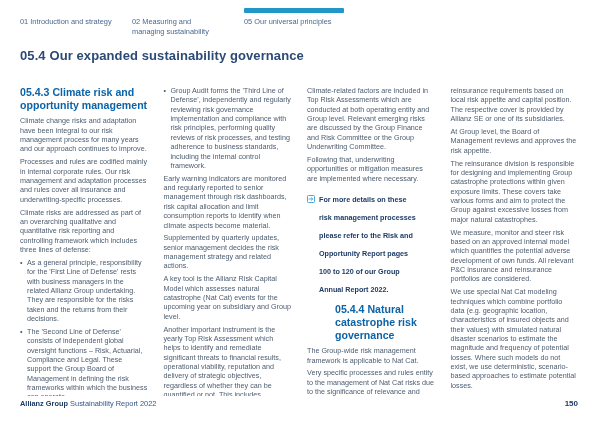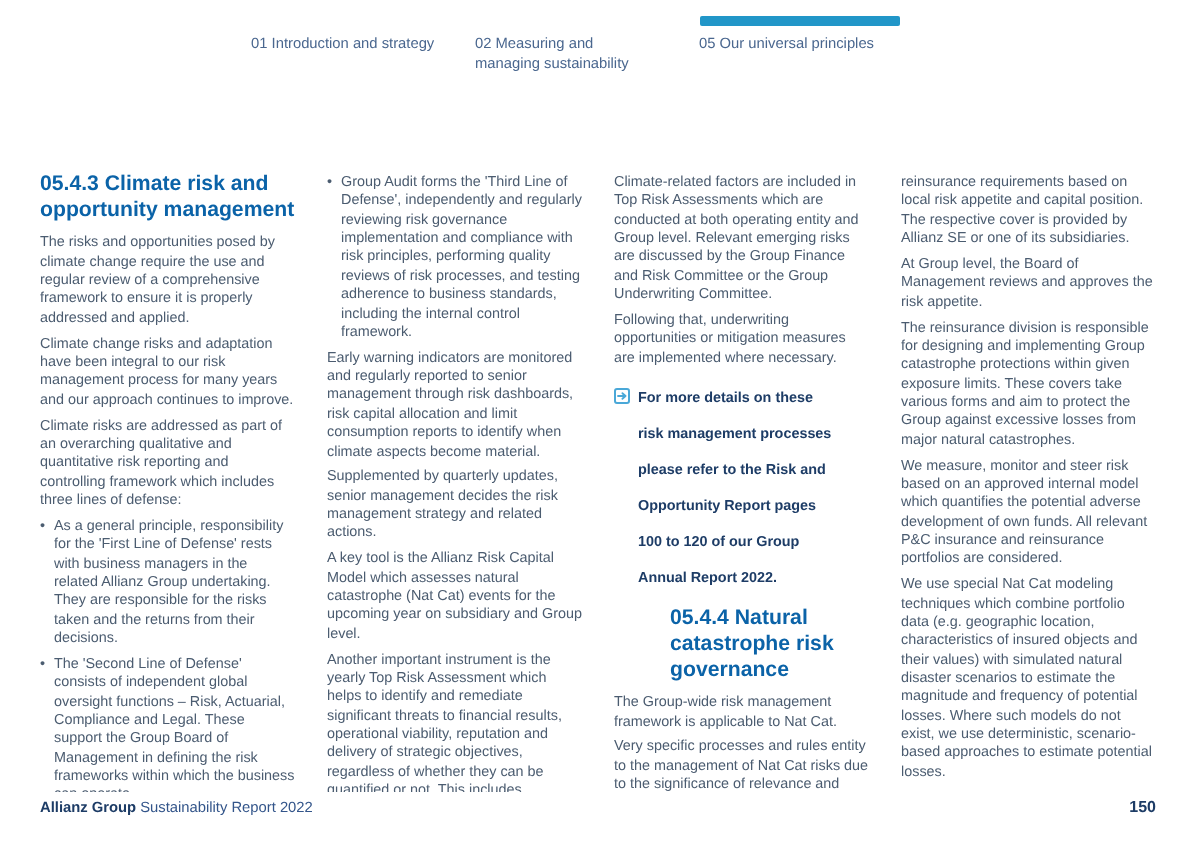--- a/index.html
+++ b/index.html
@@ -9,23 +9,22 @@
     width: 600px;
     height: 424px;
     background: #ffffff;
     font-family: "Liberation Sans", sans-serif;
     overflow: hidden;
     margin: 0 auto;
   }
   
   .top-nav {
     position: absolute;
-    left: 9px; right: 22px; top: 8px;
+    left: 20px; right: 22px; top: 8px;
     display: flex;
-    justify-content: center;
   }
   .nav-item {
     width: 112px;
     cursor: pointer;
   }
   .nav-indicator {
     height: 5px;
     width: 100px;
     margin-bottom: 4px;
     background: transparent;
@@ -132,27 +131,28 @@
     <div class="nav-item">
       <div class="nav-indicator"></div>
       <div class="nav-label">02 Measuring and managing sustainability</div>
     </div>
     <div class="nav-item active">
       <div class="nav-indicator"></div>
       <div class="nav-label">05 Our universal principles</div>
     </div>
   </nav>
 
+  <h1 class="page-title">05.4 Our expanded sustainability governance</h1>
 
   <div class="columns">
 
     <div class="col">
       <h2 class="h3">05.4.3 Climate risk and opportunity management</h2>
-      <p class="p">The risks and opportunities posed by climate change require the use and regular review of a comprehensive framework to ensure it is properly addressed and applied.</p>
       <p class="p">Climate change risks and adaptation have been integral to our risk management process for many years and our approach continues to improve.</p>
+      <p class="p">Processes and rules are codified mainly in internal corporate rules. Our risk management and adaptation processes and rules cover all insurance and underwriting-specific processes.</p>
       <p class="p">Climate risks are addressed as part of an overarching qualitative and quantitative risk reporting and controlling framework which includes three lines of defense:</p>
       <p class="bullet">As a general principle, responsibility for the 'First Line of Defense' rests with business managers in the related Allianz Group undertaking. They are responsible for the risks taken and the returns from their decisions.</p>
       <p class="bullet">The 'Second Line of Defense' consists of independent global oversight functions – Risk, Actuarial, Compliance and Legal. These support the Group Board of Management in defining the risk frameworks within which the business can operate.</p>
     </div>
 
     <div class="col">
       <p class="bullet">Group Audit forms the 'Third Line of Defense', independently and regularly reviewing risk governance implementation and compliance with risk principles, performing quality reviews of risk processes, and testing adherence to business standards, including the internal control framework.</p>
       <p class="p">Early warning indicators are monitored and regularly reported to senior management through risk dashboards, risk capital allocation and limit consumption reports to identify when climate aspects become material.</p>
       <p class="p">Supplemented by quarterly updates, senior management decides the risk management strategy and related actions.</p>
       <p class="p">A key tool is the Allianz Risk Capital Model which assesses natural catastrophe (Nat Cat) events for the upcoming year on subsidiary and Group level.</p>

